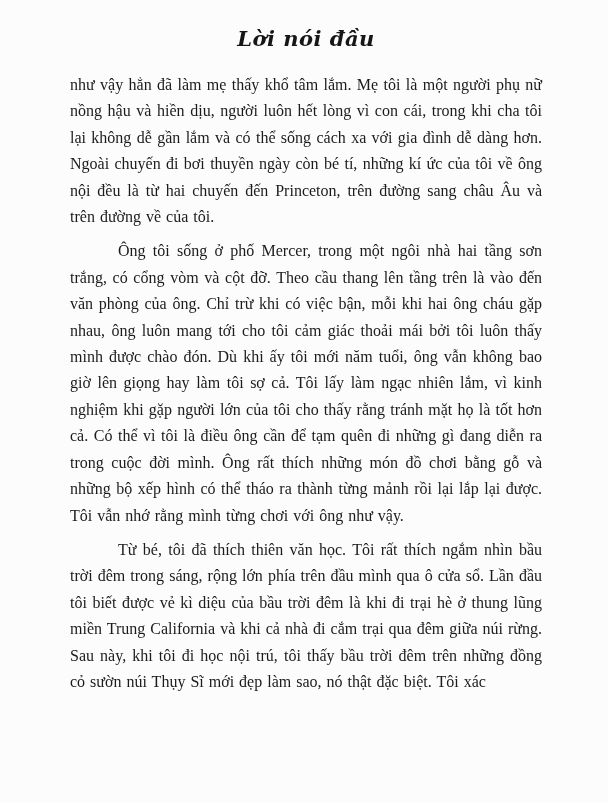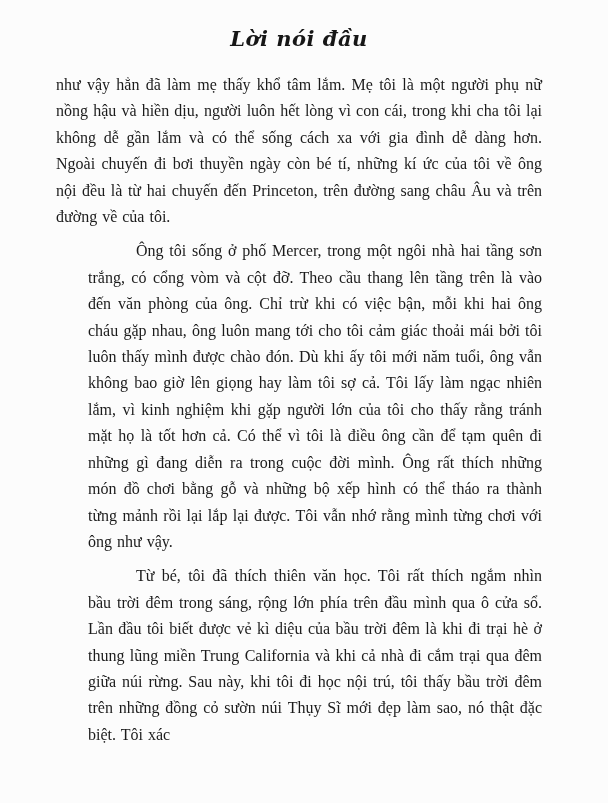--- a/index.html
+++ b/index.html
@@ -5,21 +5,21 @@
   html, body {
     margin: 0;
     padding: 0;
     background: #fcfcfc;
   }
   .page {
     position: relative;
     width: 608px;
     height: 803px;
     box-sizing: border-box;
-    padding: 26px 66px 0 56px;
+    padding: 26px 66px 0 70px;
     background: #fcfcfc;
     color: #1b1b1b;
     font-family: "Liberation Serif", serif;
     overflow: hidden;
   }
   .title {
     margin: 0 0 21px 0;
     text-align: center;
     font-family: "DejaVu Serif", serif;
     font-size: 21px;
@@ -33,21 +33,20 @@
     font-size: 16px;
     line-height: 26.4px;
     text-align: justify;
     word-spacing: 1px;
   }
   .para + .para {
     margin-top: 8px;
   }
   .para.indent {
     text-indent: 48px;
-    margin-left: 32px;
   }
 </style>
 </head>
 <body>
 
 <div class="page">
   <h1 class="title">Lời nói đầu</h1>
 
   <p class="para">như vậy hẳn đã làm mẹ thấy khổ tâm lắm. Mẹ tôi là một người phụ nữ nồng hậu và hiền dịu, người luôn hết lòng vì con cái, trong khi cha tôi lại không dễ gần lắm và có thể sống cách xa với gia đình dễ dàng hơn. Ngoài chuyến đi bơi thuyền ngày còn bé tí, những kí ức của tôi về ông nội đều là từ hai chuyến đến Princeton, trên đường sang châu Âu và trên đường về của tôi.</p>
 

